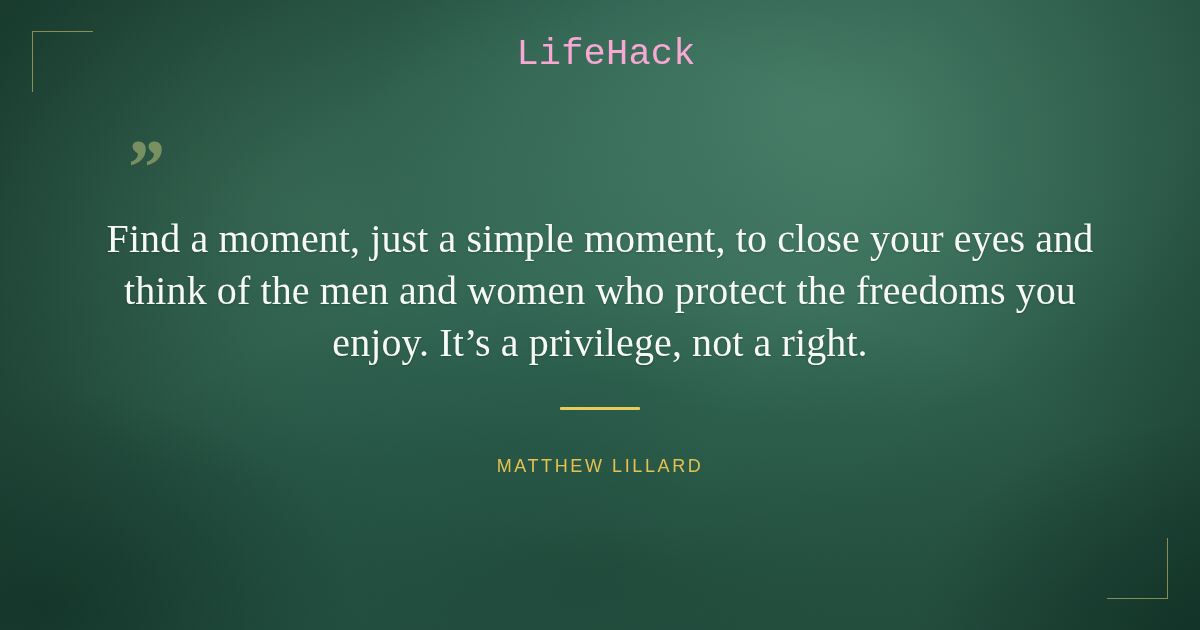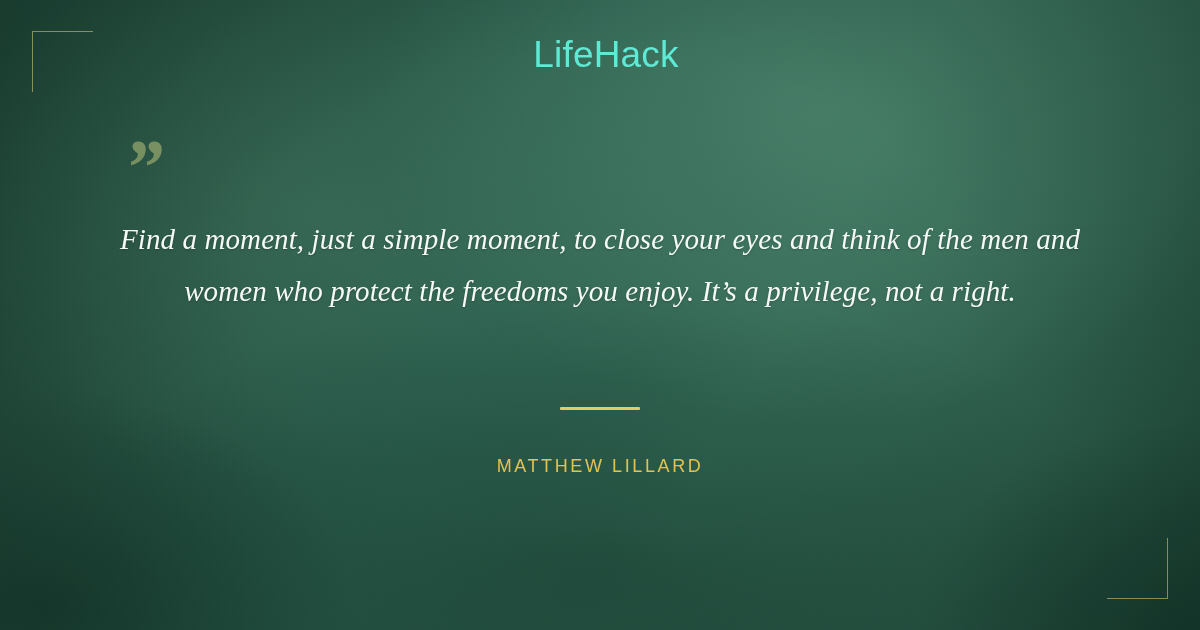--- a/index.html
+++ b/index.html
@@ -95,25 +95,25 @@
     border-bottom: 1.6px solid #cdbf6f;
   }
 
   
   .brand {
     position: absolute;
     top: 36px;
     left: 12px;
     right: 0;
     text-align: center;
-    font-family: Liberation Sans, sans-serif;
+    font-family: Liberation Mono, monospace;
     font-size: 37px;
     line-height: 1;
     letter-spacing: 0.2px;
-    color: #5eead4;
+    color: #f9a8d4;
   }
 
   
   .quote-mark {
     position: absolute;
     left: 124px;
     top: 128px;
     font-family: "Liberation Serif", "DejaVu Serif", serif;
     font-style: italic;
     font-weight: 700;
@@ -128,22 +128,21 @@
   .quote-block {
     position: absolute;
     left: 78px;
     right: 78px;
     top: 213px;
     text-align: center;
   }
   .quote-text {
     margin: 0;
     font-family: "Liberation Serif", "DejaVu Serif", serif;
-    font-style: italic;
-    font-size: 29px;
+    font-size: 40px;
     line-height: 52px;
     color: #f7f9f6;
     letter-spacing: 0.1px;
     text-shadow: 0 1px 2px rgba(10, 35, 26, 0.28);
   }
 
   
   .divider {
     position: absolute;
     left: 50%;

